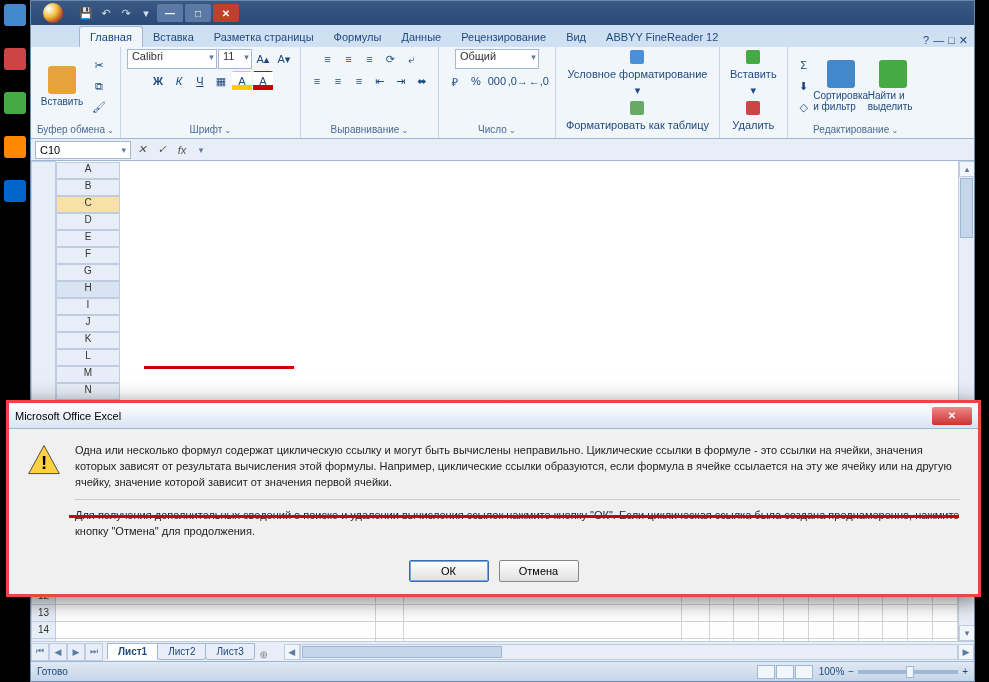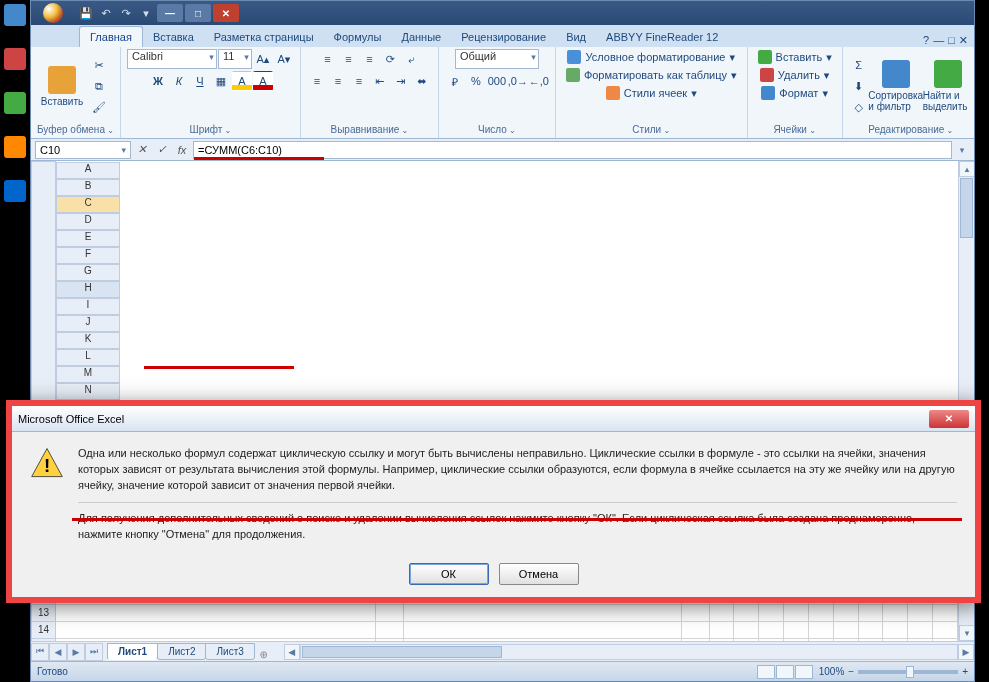--- a/index.html
+++ b/index.html
@@ -37,21 +37,21 @@
 .rgroup-body { flex: 1; display: flex; align-items: center; gap: 2px; }
 .rgroup-label { text-align: center; font-size: 10px; color: #4a6a95; padding: 1px 0; white-space: nowrap; }
 .rgroup-label::after { content: " ⌄"; font-size: 8px; }
 .bigbtn { display: flex; flex-direction: column; align-items: center; width: 50px; font-size: 10px; color: #1f497d; gap: 2px; }
 .bigbtn .ic { width: 28px; height: 28px; background: #e8a23a; border-radius: 3px; }
 .smallbtn { width: 20px; height: 20px; border: 1px solid transparent; display: flex; align-items: center; justify-content: center; font-size: 11px; color: #1f497d; border-radius: 2px; }
 .col { display: flex; flex-direction: column; gap: 1px; }
 .row { display: flex; gap: 1px; align-items: center; }
 .combo { height: 20px; border: 1px solid #a5b8d0; background: #fff; font-size: 11px; padding: 0 14px 0 4px; position: relative; color: #333; }
 .combo::after { content: "▾"; position: absolute; right: 2px; top: 2px; font-size: 9px; color: #5a7aa5; }
-.linkbtn { font-size: 11px; color: #1f497d; padding: 1px 4px; white-space: nowrap; display: flex; align-items: center; gap: 4px; }
+.linkbtn { font-size: 11px; color: #1f497d; padding: 1px 4px; white-space: nowrap; display: flex; align-items: center; gap: 4px; flex-direction: column; }
 .linkbtn .ic { width: 14px; height: 14px; background: #4a90d9; border-radius: 2px; }
 
 
 .fbar { height: 22px; background: #e8eef7; border-bottom: 1px solid #9db7d5; display: flex; align-items: center; padding: 0 4px; gap: 2px; }
 .namebox { width: 96px; height: 18px; border: 1px solid #a5b8d0; background: #fff; font-size: 11px; padding: 0 4px; display: flex; align-items: center; justify-content: space-between; }
 .namebox::after { content: "▾"; font-size: 9px; color: #5a7aa5; }
 .fx-ic { width: 18px; height: 18px; display: flex; align-items: center; justify-content: center; font-style: italic; color: #555; font-size: 11px; }
 .formula-input { flex: 1; height: 18px; border: 1px solid #a5b8d0; background: #fff; padding: 0 4px; font-size: 11px; display: flex; align-items: center; position: relative; }
 .red-underline { position: absolute; left: 0; bottom: -2px; height: 3px; background: #c00; }
 .expand-btn { width: 16px; height: 18px; display: flex; align-items: center; justify-content: center; font-size: 9px; color: #5a7aa5; }
@@ -88,21 +88,21 @@
 
 .statusbar { height: 20px; background: linear-gradient(#e0e8f2, #c5d6ea); border-top: 1px solid #9db7d5; display: flex; align-items: center; padding: 0 6px; font-size: 10px; color: #1f497d; }
 .statusbar .spacer { flex: 1; }
 .viewbtns { display: flex; gap: 1px; }
 .viewbtn { width: 18px; height: 14px; border: 1px solid #9db7d5; background: #f1f6fb; }
 .zoom { display: flex; align-items: center; gap: 4px; margin-left: 6px; }
 .slider { width: 100px; height: 4px; background: #9db7d5; position: relative; }
 .slider .knob { position: absolute; left: 48px; top: -4px; width: 8px; height: 12px; background: #f1f6fb; border: 1px solid #9db7d5; }
 
 
-.dialog { position: absolute; left: 6px; top: 400px; width: 975px; background: #f0f0f0; border: 6px solid #ef4444; box-shadow: 0 4px 20px rgba(0,0,0,.5); z-index: 10; }
+.dialog { position: absolute; left: 6px; top: 400px; width: 975px; background: #f0f0f0; border: 3px solid #ef4444; box-shadow: 0 4px 20px rgba(0,0,0,.5); z-index: 10; }
 .dialog-title { height: 26px; background: linear-gradient(#fff, #d8e4f2); display: flex; align-items: center; padding: 0 6px; font-size: 11px; border-bottom: 1px solid #9db7d5; }
 .dialog-title .spacer { flex: 1; }
 .dlg-close { width: 40px; height: 18px; background: linear-gradient(#e88, #c33); color: #fff; border-radius: 2px; display: flex; align-items: center; justify-content: center; font-size: 10px; font-weight: bold; }
 .dialog-body { padding: 14px 18px; display: flex; gap: 14px; align-items: flex-start; font-size: 11px; color: #222; }
 .warn-ic { width: 34px; height: 34px; flex-shrink: 0; position: relative; }
 .warn-ic svg { width: 34px; height: 34px; }
 .dlg-text { line-height: 1.45; }
 .dlg-text .hdr { margin-bottom: 10px; }
 .dlg-text hr { margin: 8px 0; border: none; border-top: 1px solid #ccc; }
 .dlg-red { position: absolute; height: 3px; background: #c00; }
@@ -277,24 +277,20 @@
     </div>
   </div>
 
   <div class="fbar">
     <div class="namebox">
         <span>C10</span>
       </div>
     <div class="fx-ic">✕</div>
     <div class="fx-ic">✓</div>
     <div class="fx-ic">fx</div>
-    <div class="formula-input">
-      <span>=СУММ(C6:C10)</span>
-      <div class="red-underline" style="width:130px"></div>
-    </div>
     <div class="expand-btn">▾</div>
   </div>
 
   <div class="gridarea">
     <div class="grid-inner">
       <table class="grid" id="grid-table">
           <tbody>
             <tr>
               <th class="rowh"></th>
               <th class="col">A</th>

